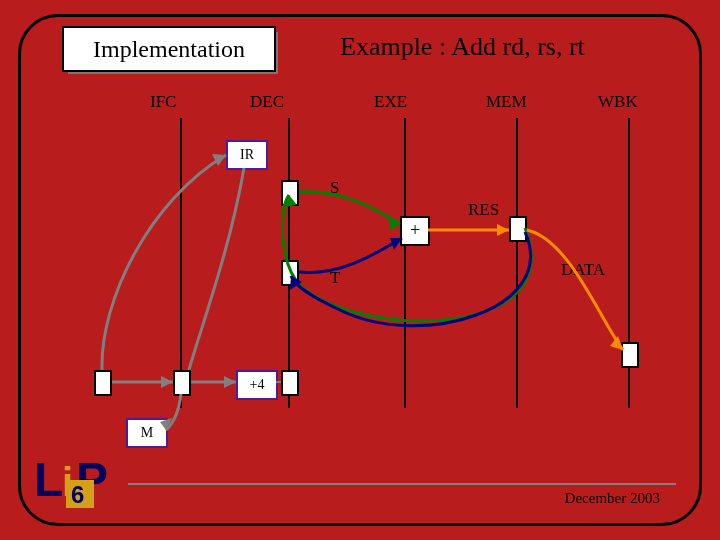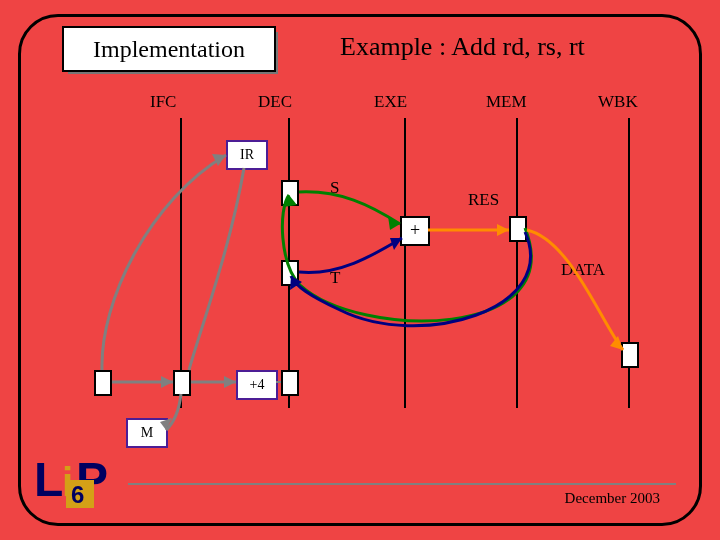--- a/index.html
+++ b/index.html
@@ -5,21 +5,21 @@
   body {
     margin: 0;
     padding: 0;
     background: #fff;
     font-family: "Times New Roman", Times, serif;
   }
   .slide {
     position: relative;
     width: 720px;
     height: 540px;
-    background: #ef4444;
+    background: #b91c1c;
   }
   .frame {
     position: absolute;
     left: 18px;
     top: 14px;
     width: 684px;
     height: 512px;
     border: 3px solid #000;
     border-radius: 40px;
     box-sizing: border-box;
@@ -135,21 +135,21 @@
 <body>
 
 <div class="slide">
   <div class="frame"></div>
 
   <div class="title-shadow"></div>
   <div class="title-box">Implementation</div>
   <div class="subtitle">Example : Add rd, rs, rt</div>
 
   <div class="stage-label" style="left:150px">IFC</div>
-  <div class="stage-label" style="left:258px">DEC</div>
+  <div class="stage-label" style="left:250px">DEC</div>
   <div class="stage-label" style="left:374px">EXE</div>
   <div class="stage-label" style="left:486px">MEM</div>
   <div class="stage-label" style="left:598px">WBK</div>
 
   <div class="vline" style="left:180px"></div>
   <div class="vline" style="left:288px"></div>
   <div class="vline" style="left:404px"></div>
   <div class="vline" style="left:516px"></div>
   <div class="vline" style="left:628px"></div>
 
@@ -157,21 +157,21 @@
 
   <div class="tiny-box" style="left:281px; top:180px;"></div>
   <div class="label" style="left:330px; top:178px;">S</div>
 
   <div class="tiny-box" style="left:281px; top:260px;"></div>
   <div class="label" style="left:330px; top:268px;">T</div>
 
   <div class="plus-box" style="left:400px; top:216px;">+</div>
 
   <div class="tiny-box" style="left:509px; top:216px;"></div>
-  <div class="label" style="left:468px; top:190px;text-align:right;">RES</div>
+  <div class="label" style="left:468px; top:200px;text-align:right;">RES</div>
 
   <div class="tiny-box" style="left:621px; top:342px;"></div>
   <div class="label" style="left:555px; top:260px;margin-left:6px;">DATA</div>
 
   <div class="small-box" style="left:236px; top:370px;">+4</div>
 
   <div class="tiny-box" style="left:173px; top:370px;"></div>
   <div class="tiny-box" style="left:281px; top:370px;"></div>
   <div class="tiny-box" style="left:94px; top:370px;"></div>
 

